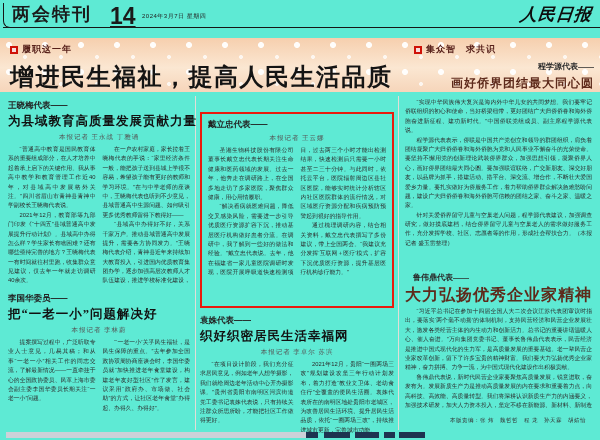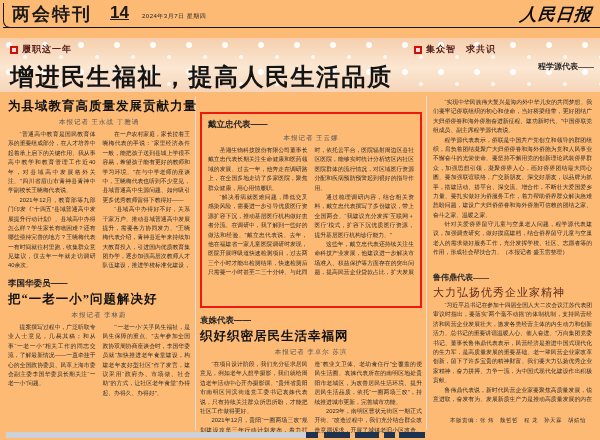--- a/index.html
+++ b/index.html
@@ -1,25 +1,25 @@
 <!DOCTYPE html>
 <html><head>
 <meta charset="utf-8">
 <style>
   html,body{margin:0;padding:0;background:#e9e9e9;}
-  .page{position:relative;width:600px;height:440px;background:#fdba74;overflow:hidden;
+  .page{position:relative;width:600px;height:440px;background:#5eead4;overflow:hidden;
         font-family:"Liberation Sans",sans-serif;color:#1a1a1a;}
 
   
   .hdr{position:absolute;top:0;left:0;right:0;height:38px;}
   .hdr-rule{position:absolute;left:3px;right:0;top:27px;border-top:1.6px solid #161616;}
   .hdr-bracket{position:absolute;left:3px;top:3px;width:12px;height:24px;
                border-left:1.6px solid #161616;border-bottom:1.6px solid #161616;border-radius:0 0 0 7px;}
   .hdr-section{position:absolute;left:12px;top:2px;font-size:18px;font-weight:900;letter-spacing:2px;}
-  .hdr-page{position:absolute;left:110px;top:3px;font-size:17px;font-weight:700;font-family:"Liberation Sans",sans-serif;text-decoration:underline;}
+  .hdr-page{position:absolute;left:110px;top:3px;font-size:23px;font-weight:700;font-family:"Liberation Sans",sans-serif;text-decoration:underline;}
   .hdr-date{position:absolute;left:142px;top:12px;font-size:6px;color:#222;letter-spacing:.5px;}
   .masthead{position:absolute;right:8px;top:3px;font-family:"DejaVu Serif",serif;font-weight:900;
             font-style:italic;font-size:17px;letter-spacing:1px;transform:skewX(-6deg);color:#0d0d0d;}
 
   
   .banner{position:absolute;top:38px;left:0;right:0;height:54px;
     background:
       radial-gradient(circle at 9px 7px, rgba(255,255,255,.95) 2.6px, rgba(255,255,255,0) 3.4px),
       radial-gradient(circle at 25px 19px, rgba(255,255,255,.75) 1.6px, rgba(255,255,255,0) 2.3px),
       linear-gradient(180deg,#f6cfae 0%,#fbe7d2 55%,#f6d5ba 100%);
@@ -56,22 +56,22 @@
   .t-mid{font-size:12.5px;}
 
   .h-lt{height:146px;}
   .h-lb{height:84px;}
   .h-mb{height:82px;}
   .h-r1{height:168px;}
   .h-r2{height:102px;}
 
   .featured-box{box-sizing:border-box;border:2.5px solid #ea1a0e;padding:3px 6px 5px;height:196px;overflow:hidden;}
 
-  .sec2-speaker{font-size:8px;font-weight:700;color:#2a2a2a;margin:6px 0 2px;}
-  .sec2-title{font-family:"Liberation Serif",serif;font-weight:400;font-size:11px;color:#5e2a1b;
+  .sec2-speaker{font-size:8px;font-weight:700;color:#2a2a2a;margin:6px 8px 2px;}
+  .sec2-title{font-family:"Liberation Serif",serif;font-weight:700;font-size:16px;color:#5e2a1b;
               letter-spacing:1px;white-space:nowrap;margin-bottom:1px;}
 
   .editors{position:absolute;right:8px;bottom:6px;font-size:5.5px;color:#333;letter-spacing:.5px;}
 
   
   .bstrip{position:absolute;left:6px;bottom:2px;height:6px;width:300px;background:#ccd1d8;}
   .bseg{position:absolute;bottom:2px;height:6px;background:#1d3350;}
 </style>
 </head>
 <body>
@@ -94,27 +94,29 @@
         <span class="tag-label">履职这一年</span>
       </div>
       <div class="banner-headline">增进民生福祉，提高人民生活品质</div>
     </div>
     <div class="banner-right">
       <div class="tagrow">
         <span class="tagicon"></span>
         <span class="tag-label">集众智　求共识</span>
       </div>
       <div class="br-speaker">程学源代表——</div>
+      <div class="br-title">画好侨界团结最大同心圆</div>
     </div>
   </div>
 
   <div class="main">
 
     <div class="col-left">
       <div>
+        <div class="speaker">王晓梅代表——</div>
         <div class="a-title t-left">为县域教育高质量发展贡献力量</div>
         <div class="byline">本报记者 王永战 丁雅诵</div>
         <div class="body cols2 h-lt">
           <p>“普通高中教育是国民教育体系的重要组成部分，在人才培养中起着承上启下的关键作用。我从事高中教学和教育管理工作近40年，对县域高中发展格外关注。”四川省眉山市青神县青神中学副校长王晓梅代表说。</p>
           <p>2021年12月，教育部等九部门印发《“十四五”县域普通高中发展提升行动计划》。县域高中办得怎么样？学生家长有啥困难？还有哪些亟待完善的地方？王晓梅代表一有时间就往村里跑，收集群众意见建议，仅去年一年就走访调研40余次。</p>
           <p>在一户农村家庭，家长拉着王晓梅代表的手说：“家里经济条件一般，能把孩子送到县城上学很不容易，希望孩子能有更好的教师和学习环境。”在与中学老师的座谈中，王晓梅代表也听到不少意见，县域普通高中生源问题、如何吸引更多优秀教师留得下教得好——</p>
           <p>“县域高中办得好不好，关系千家万户。推动县域普通高中发展提升，需要各方协同发力。”王晓梅代表介绍，青神县近年来持续加大教育投入，引进国内优质教育集团办学，逐步加强高层次教师人才队伍建设，推进学校标准化建设，形成了具有县域特色的普通高中育人模式。</p>
 
         </div>
       </div>

